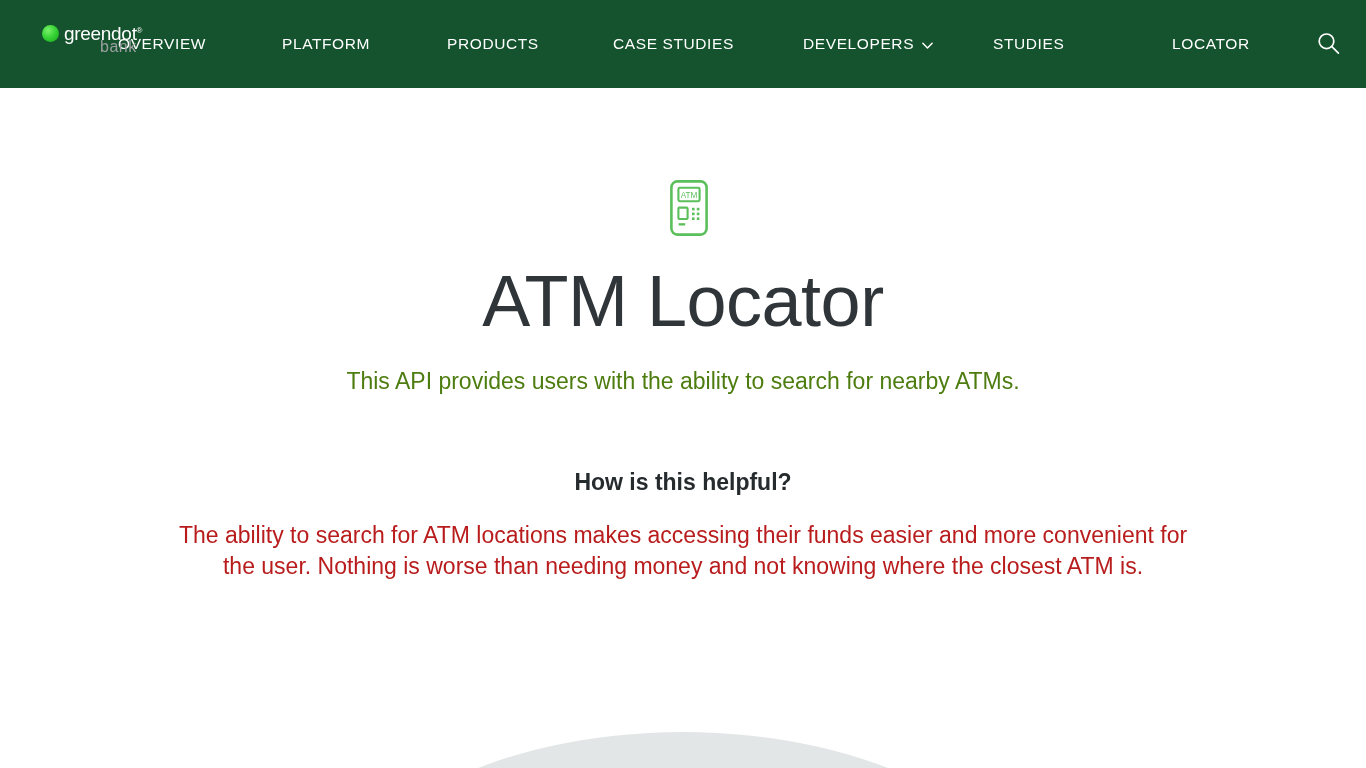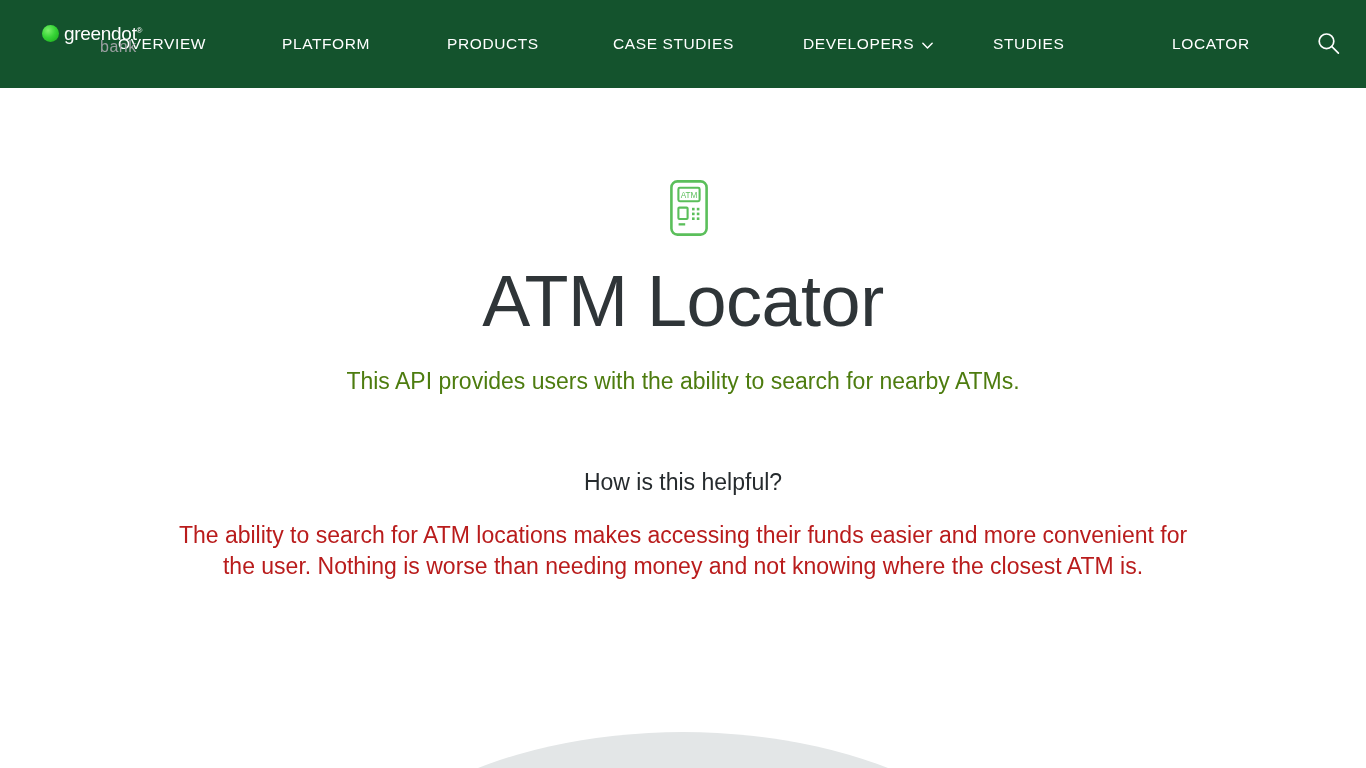--- a/index.html
+++ b/index.html
@@ -141,21 +141,21 @@
     font-size: 23px;
     font-weight: 400;
     color: #4d7c0f;
     line-height: 1.4;
     max-width: 1000px;
   }
 
   .section-h2 {
     margin: 72px 0 0 0;
     font-size: 23px;
-    font-weight: 400;
+    font-weight: 700;
     color: #262b2e;
   }
 
   .body-copy {
     margin: 24px auto 0 auto;
     width: 1010px;
     font-size: 23px;
     font-weight: 400;
     color: #b91c1c;
     line-height: 1.31;

